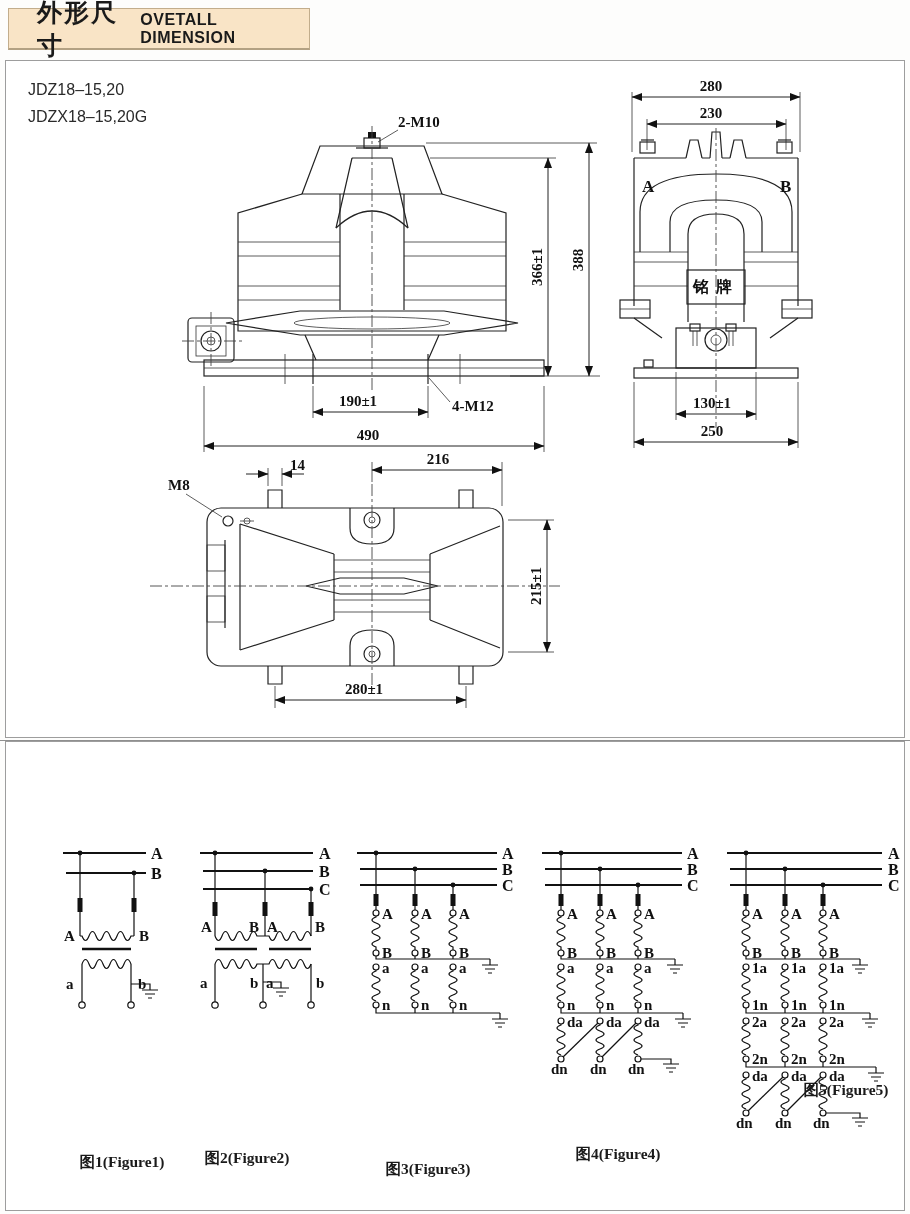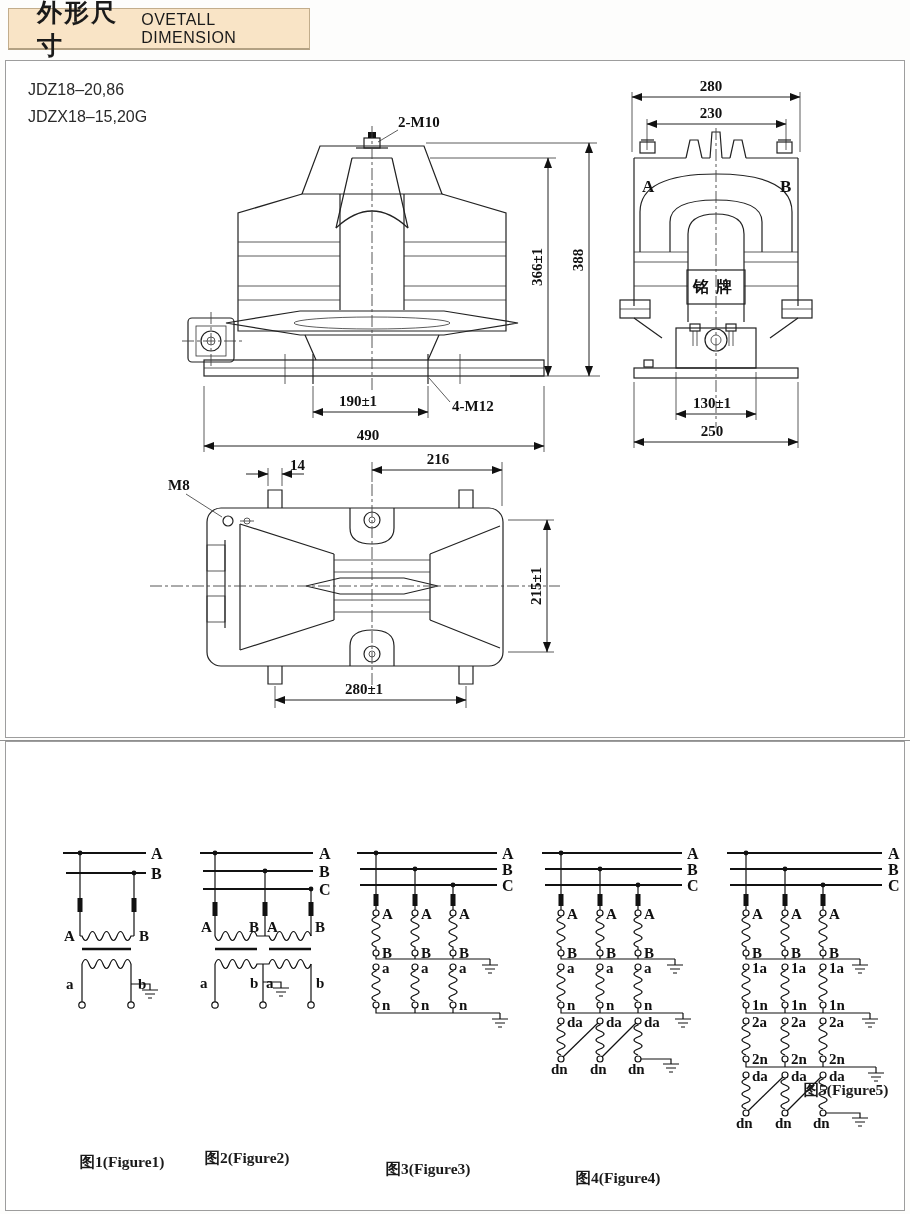--- a/index.html
+++ b/index.html
@@ -2,21 +2,21 @@
 <html><head>
 <meta charset="utf-8">
 <style>
   html,body{margin:0;padding:0;background:#e8e8e8;}
   #page{position:relative;width:910px;height:1214px;background:#fdfdfc;overflow:hidden;
         font-family:"Liberation Sans",sans-serif;color:#1a1a1a;}
   .hdr{position:absolute;left:8px;display:flex;align-items:center;gap:10px;
        background:#f9e4c6;border:1px solid #c2ad8c;border-bottom:2px solid #b3a183;
        padding:0 16px;box-sizing:border-box;}
   .hdr .zh{font-size:25px;font-weight:bold;letter-spacing:2px;}
-  .hdr .en{font-size:16px;font-weight:normal;letter-spacing:.5px;}
+  .hdr .en{font-size:16px;font-weight:bold;letter-spacing:.5px;}
   .box{position:absolute;border:1px solid #9d9d9d;background:#ffffff;}
   #models{position:absolute;left:28px;top:76px;font-size:16px;line-height:27px;color:#2a2a2a;}
   .sep{position:absolute;left:0;width:910px;border-top:1.5px solid #8f8f8f;}
   svg{position:absolute;overflow:visible;}
   svg text{font-family:"Liberation Serif",serif;font-weight:bold;fill:#111;}
   .ln{stroke:#222;stroke-width:1.2;fill:none;}
   .thin{stroke:#333;stroke-width:.8;fill:none;}
   .cl{stroke:#444;stroke-width:.9;fill:none;stroke-dasharray:12 3 3 3;}
   .dim{stroke:#222;stroke-width:1;fill:none;}
   .blk{fill:#111;stroke:none;}
@@ -36,21 +36,21 @@
 <div id="page">
 
   <div class="hdr" style="top:8px;height:42px;width:302px;padding-left:28px;">
     <span class="zh">外形尺寸</span>
     <span class="en">OVETALL DIMENSION</span>
   </div>
 
   <div class="box" style="left:5px;top:60px;width:898px;height:676px;"></div>
 
   <div id="models">
-    <div>JDZ18–20,86</div>
+    <div>JDZ18–15,20</div>
     <div>JDZX18–15,20G</div>
   </div>
 
   <svg style="left:0;top:58px;" width="910" height="680" viewBox="0 58 910 680">
     <defs>
       <marker id="ar" markerWidth="11" markerHeight="8" refX="10" refY="4" orient="auto-start-reverse">
         <path d="M0,0 L10.5,4 L0,8 Z" fill="#111"></path>
       </marker>
     </defs>
 
@@ -491,16 +491,16 @@
       <path class="wire" d="M130,280 L146,280 M133,284 L143,284 M136,288 L140,288"></path>
       <text class="t15" x="14" y="290">dn</text>
       <text class="t15" x="53" y="290">dn</text>
       <text class="t15" x="91" y="290">dn</text>
     </g>
   </svg>
 
   <div class="cap" style="left:122px;top:1128px;margin-top:24px;">图1(Figure1)</div>
   <div class="cap" style="left:247px;top:1148px;">图2(Figure2)</div>
   <div class="cap" style="left:428px;top:1128px;margin-top:31px;">图3(Figure3)</div>
-  <div class="cap" style="left:618px;top:1168px;">图4(Figure4)</div>
+  <div class="cap" style="left:618px;top:1144px;">图4(Figure4)</div>
   <div class="cap" style="left:810px;top:1080px;margin-left:36px;">图5(Figure5)</div>
 
 </div>
 
 </body></html>

